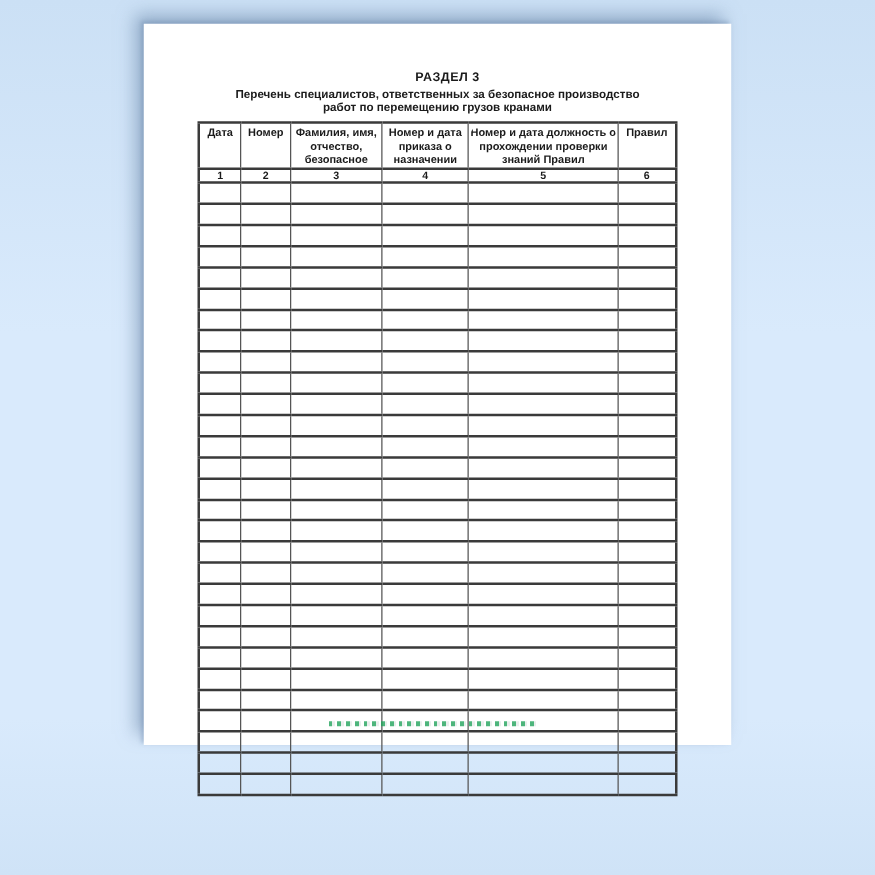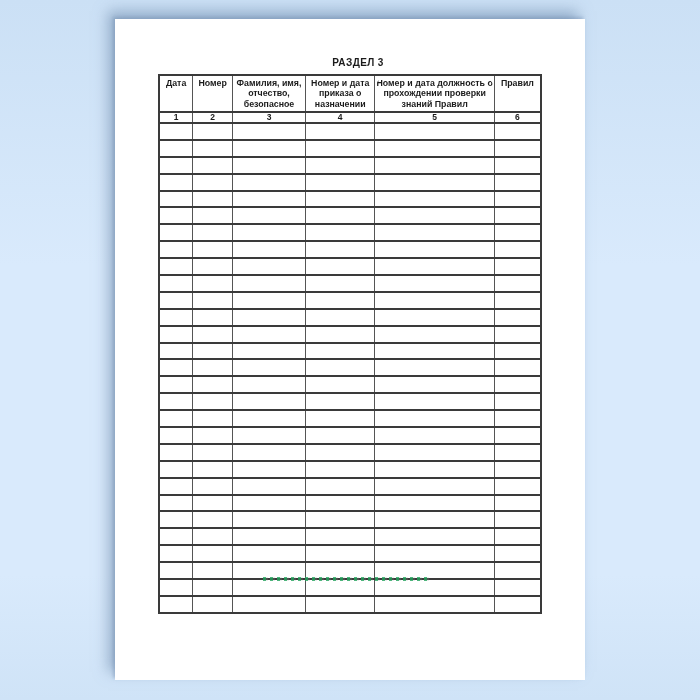--- a/index.html
+++ b/index.html
@@ -17,21 +17,21 @@
   html,body{width:700px;height:700px;overflow:hidden;}
   body{
     font-family:"Liberation Sans", sans-serif;
     background:linear-gradient(180deg,var(--background-top) 0%,var(--background) 38%,var(--background) 82%,var(--background-bottom) 100%);
     position:relative;
     color:var(--text);
   }
   .page{
     position:absolute;
     left:115px; top:19px;
-    width:470px; height:661px;
+    width:470px; height:577px;
     background:var(--page);
     box-shadow:-7px -8px 13px var(--shadow), -2px -2px 3px rgba(103,133,168,0.35);
   }
   .title{
     margin-top:38px;
     text-align:center;
     font-size:10px;
     font-weight:700;
     letter-spacing:0.4px;
     position:relative;
@@ -91,20 +91,22 @@
     opacity:0.8;
     filter:blur(0.3px);
   }
 </style>
 </head>
 <body>
 
 <div class="page">
   <div class="title">РАЗДЕЛ 3</div>
   <div class="subtitle">
+    <div>Перечень специалистов, ответственных за безопасное производство</div>
+    <div>работ по перемещению грузов кранами</div>
   </div>
 
   <table class="form">
     <colgroup id="colgroup">
         <col style="width: 8.85%;">
         <col style="width: 10.4%;">
         <col style="width: 19.1%;">
         <col style="width: 18.2%;">
         <col style="width: 31.25%;">
         <col style="width: 12.2%;">

